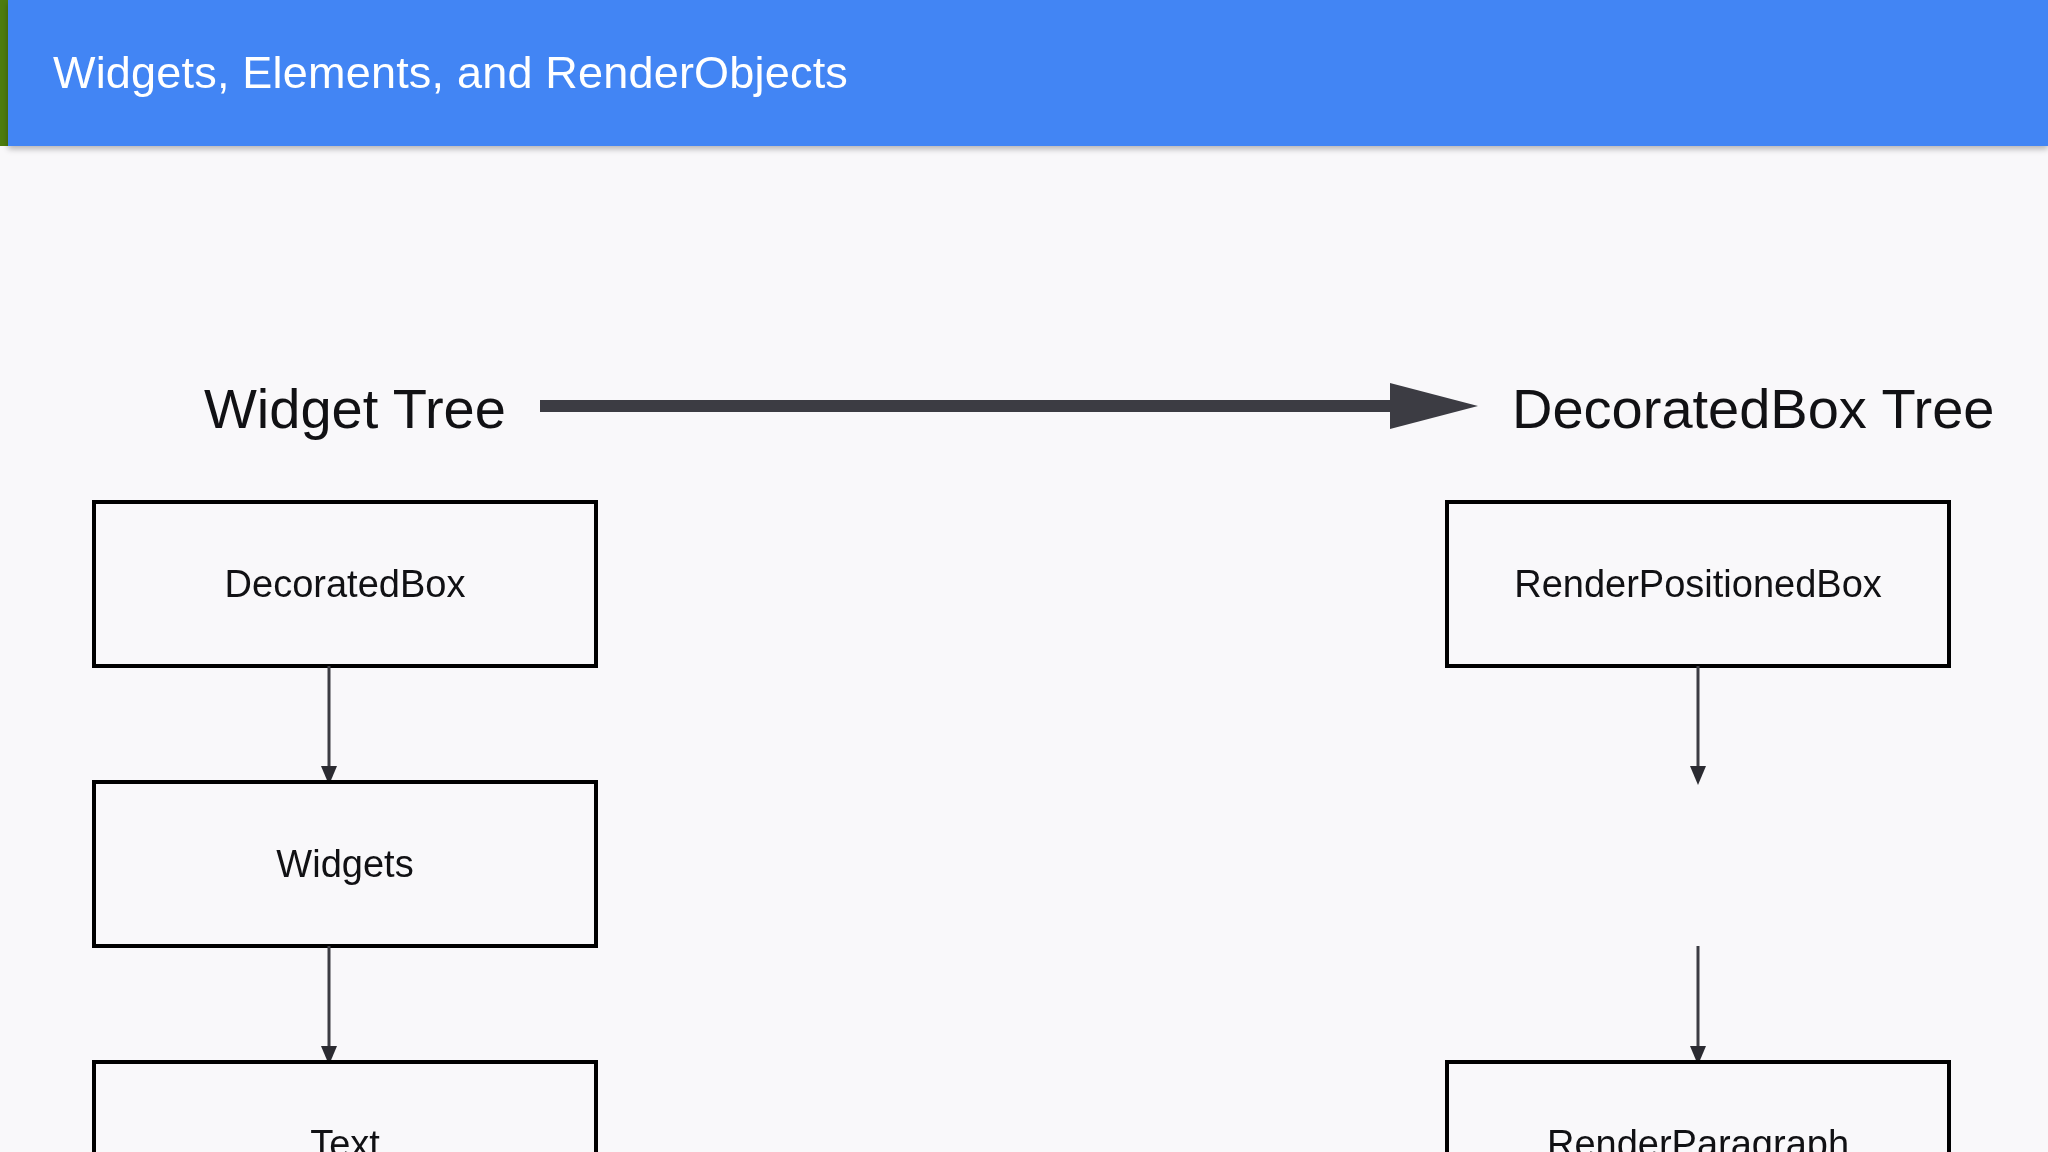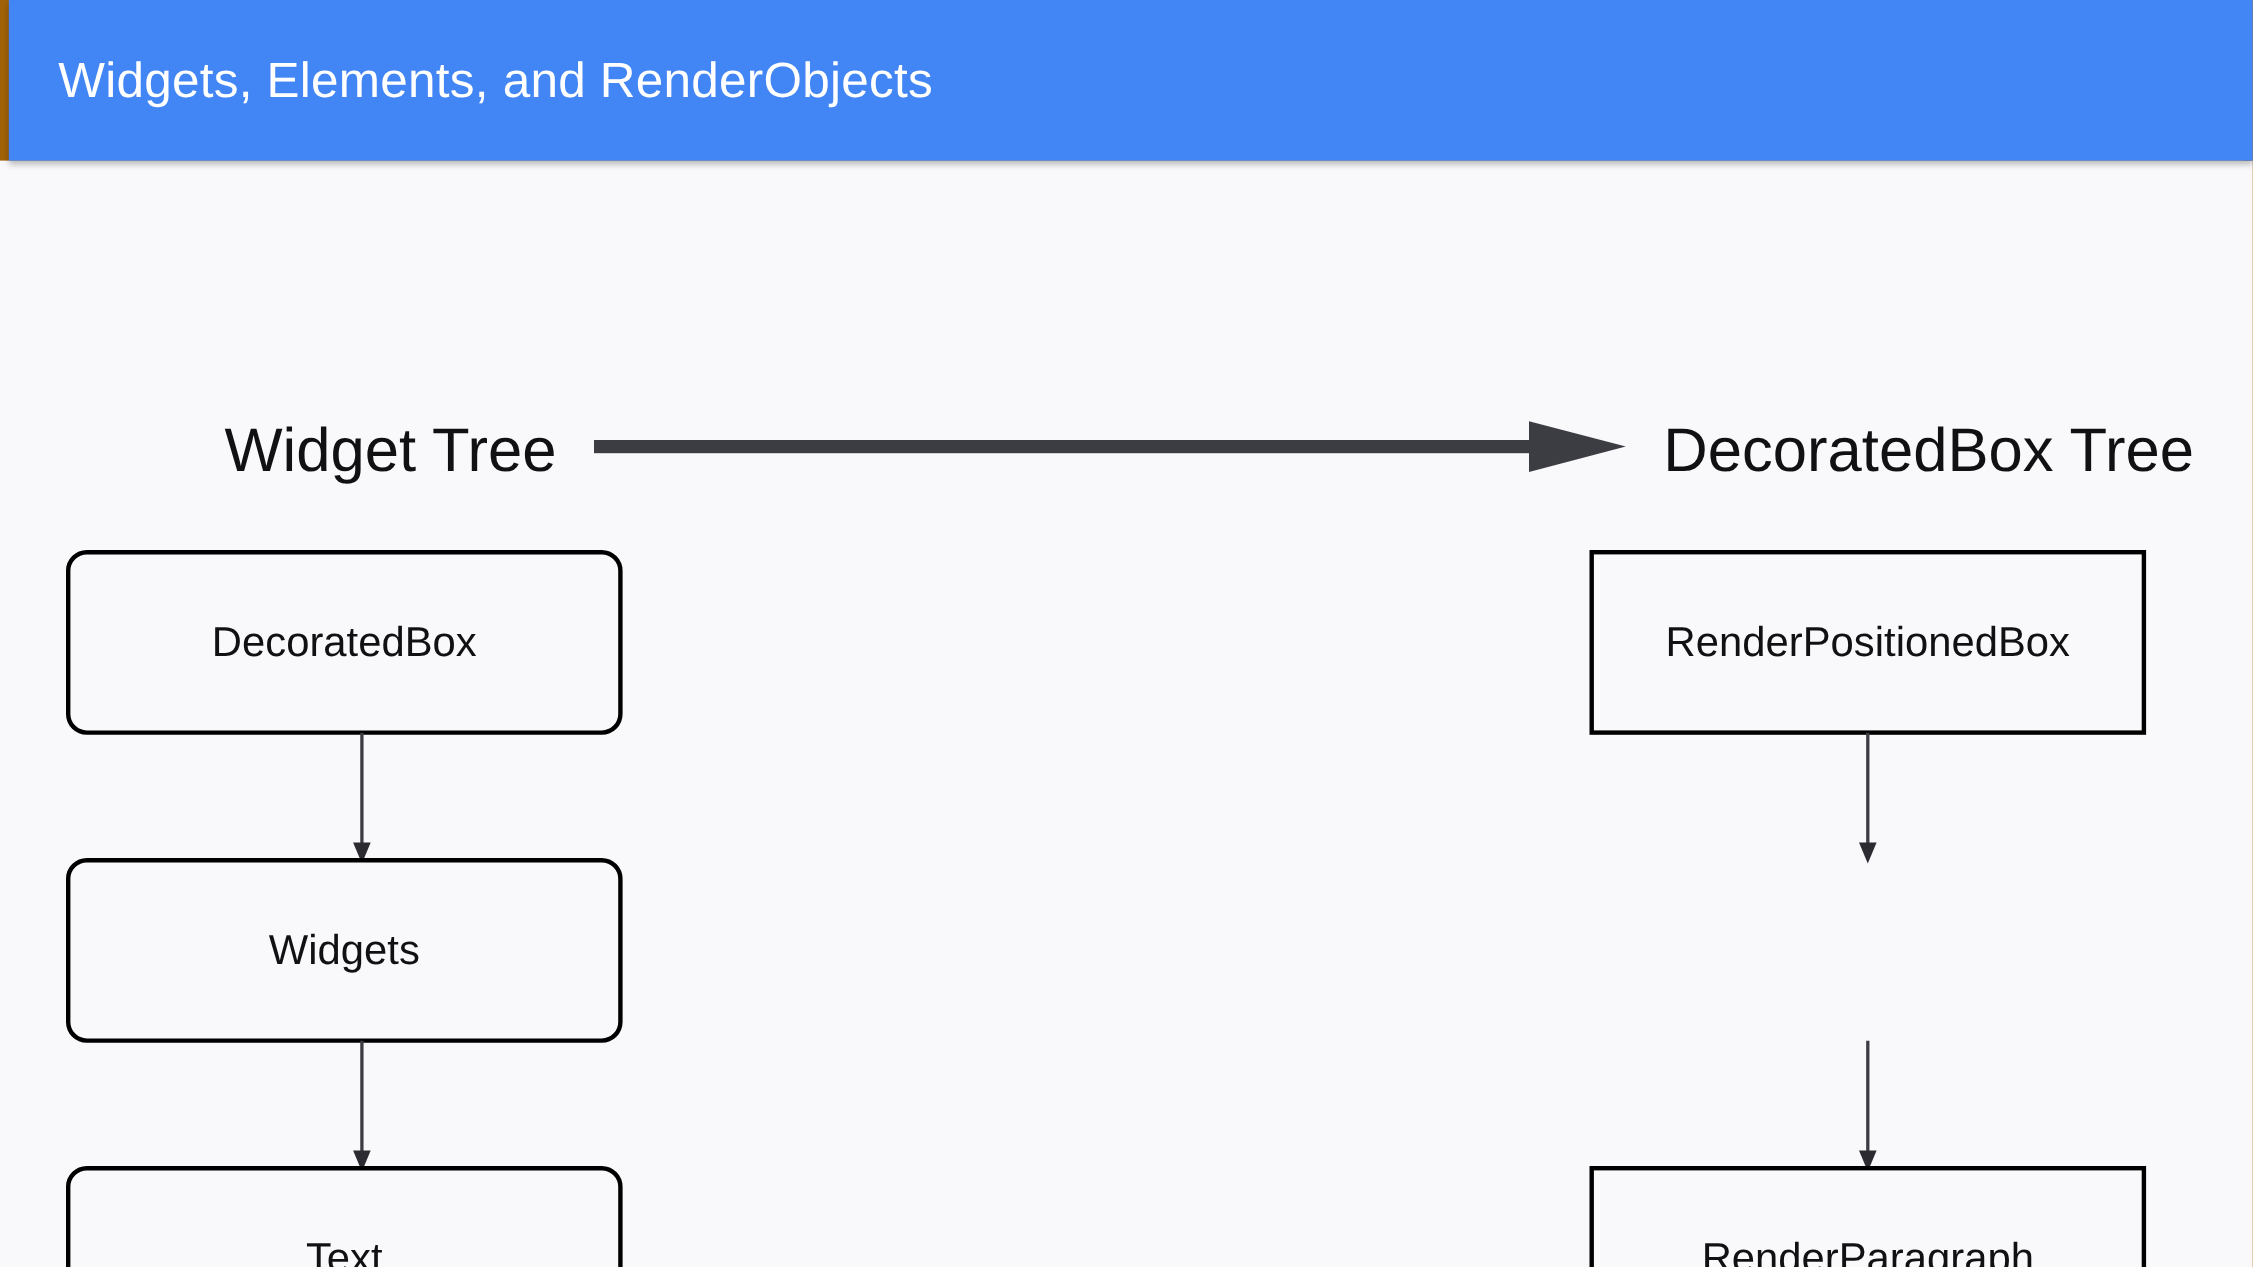--- a/index.html
+++ b/index.html
@@ -11,21 +11,21 @@
     width: 2048px;
     height: 1152px;
     font-family: "Liberation Sans", sans-serif;
     overflow: hidden;
   }
 
   #slide {
     position: relative;
     width: 2048px;
     height: 1152px;
-    background: #a16207;
+    background: #4d7c0f;
     overflow: hidden;
   }
 
   
   .header-bar {
     position: absolute;
     left: 8px;
     top: 0;
     width: 2040px;
     height: 146px;
@@ -100,21 +100,21 @@
     height: 168px;
   }
   .node-label {
     font-size: 38px;
     color: #111114;
     font-weight: 400;
     white-space: nowrap;
     line-height: 1;
   }
 
-  .col-left  .node { left: 52px; border-radius: 19px; }
+  .col-left  .node { left: 84px; }
   .col-right .node { left: 1437px; }
 
   .node.row1 { top: 354px; }
   .node.row2 { top: 634px; }
   .node.row3 { top: 914px; }
 
   
   .connector {
     position: absolute;
     width: 30px;

